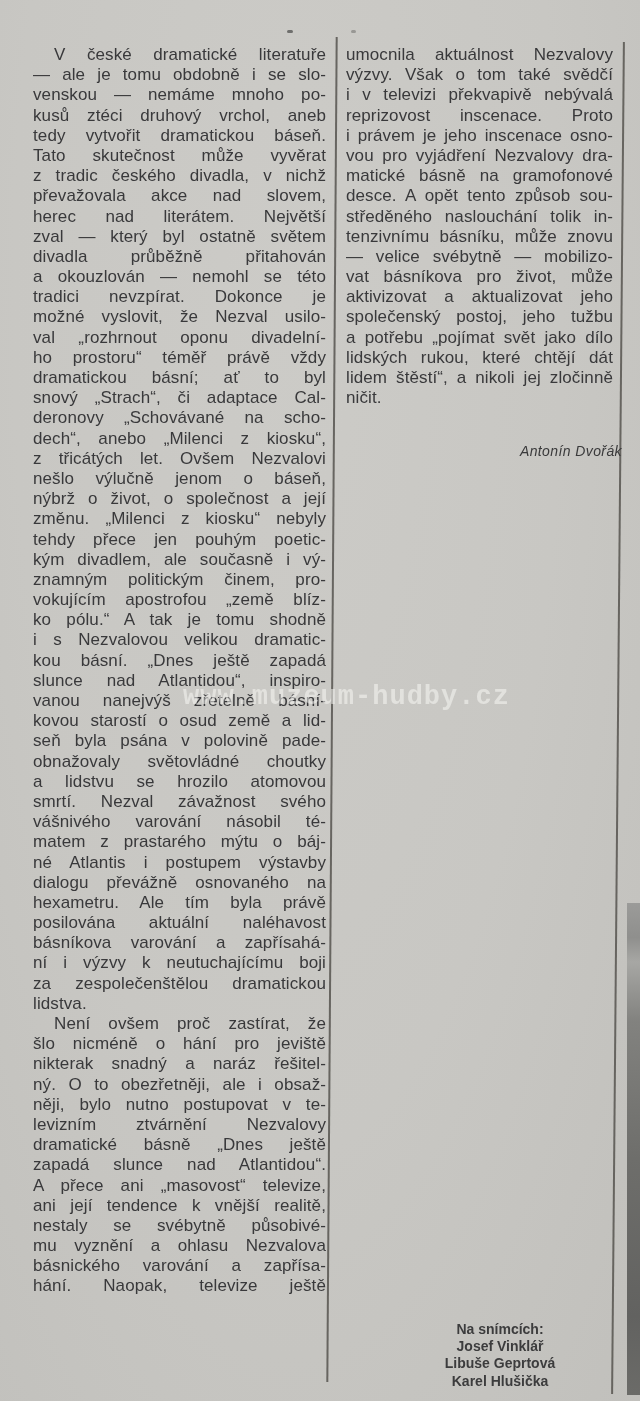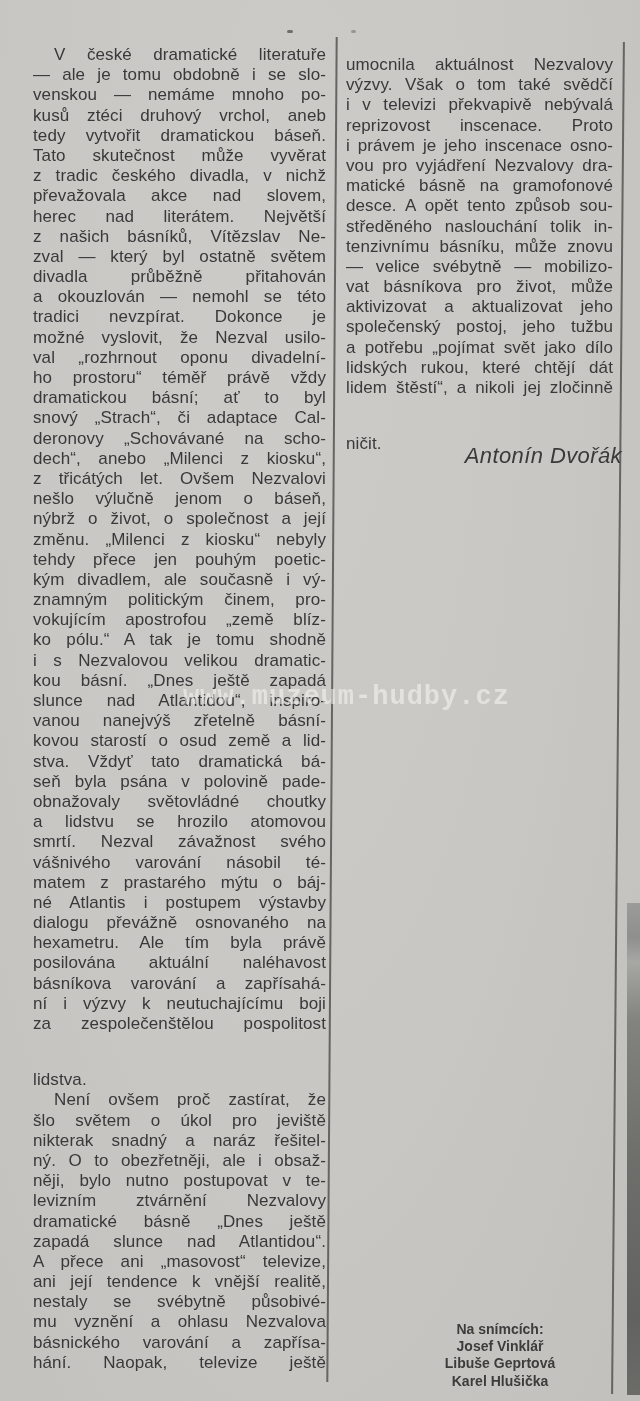--- a/index.html
+++ b/index.html
@@ -11,30 +11,30 @@
     background: radial-gradient(ellipse at 45% 22%, #cccbc7 0%, #c8c7c3 55%, #c1c0bc 100%);
     font-family: "Liberation Sans", sans-serif;
   }
   .col {
     position: absolute;
     color: #39393b;
     font-size: 17px;
     letter-spacing: 0.1px;
   }
   .col-left  { left: 33px;  top: 45px; width: 293px; }
-  .col-right { left: 346px; top: 55px; width: 267px; }
+  .col-right { left: 346px; top: 45px; width: 267px; }
   .line {
     height: 20.2px;
     line-height: 20.2px;
     text-align: justify;
     text-align-last: justify;
     overflow: visible;
     white-space: normal;
   }
-  .line.end { text-align-last: left; margin-top: 36px; }
+  .line.end { text-align-last: left; }
   .line.ind { text-indent: 21px; }
   .vrule {
     position: absolute;
     width: 1.6px;
     background: #56544f;
     opacity: 0.85;
   }
   .rule-mid   { left: 331px; top: 37px; height: 1345px; transform: rotate(0.4deg); }
   .rule-right { left: 617px; top: 42px; height: 1352px; transform: rotate(0.5deg); }
   .edge-shadow {
@@ -54,21 +54,21 @@
     letter-spacing: 1px;
     color: rgba(250, 250, 246, 0.52);
     white-space: nowrap;
   }
   .signature {
     position: absolute;
     left: 346px; top: 443px;
     width: 276px;
     text-align: right;
     font-style: italic;
-    font-size: 22px;
+    font-size: 14px;
     color: #3a3a3b;
     letter-spacing: 0.4px;
   }
   .caption {
     position: absolute;
     left: 400px; top: 1321px;
     width: 200px;
     text-align: center;
     font-size: 14px;
     line-height: 17.2px;
@@ -98,21 +98,20 @@
   <div class="col col-left">
       <div class="line ind">V české dramatické literatuře</div>
       <div class="line">— ale je tomu obdobně i se slo-</div>
       <div class="line">venskou — nemáme mnoho po-</div>
       <div class="line">kusů ztéci druhový vrchol, aneb</div>
       <div class="line">tedy vytvořit dramatickou báseň.</div>
       <div class="line">Tato skutečnost může vyvěrat</div>
       <div class="line">z tradic českého divadla, v nichž</div>
       <div class="line">převažovala akce nad slovem,</div>
       <div class="line">herec nad literátem. Největší</div>
-      <div class="line">z našich básníků, Vítězslav Ne-</div>
       <div class="line">zval — který byl ostatně světem</div>
       <div class="line">divadla průběžně přitahován</div>
       <div class="line">a okouzlován — nemohl se této</div>
       <div class="line">tradici nevzpírat. Dokonce je</div>
       <div class="line">možné vyslovit, že Nezval usilo-</div>
       <div class="line">val „rozhrnout oponu divadelní-</div>
       <div class="line">ho prostoru“ téměř právě vždy</div>
       <div class="line">dramatickou básní; ať to byl</div>
       <div class="line">snový „Strach“, či adaptace Cal-</div>
       <div class="line">deronovy „Schovávané na scho-</div>
@@ -124,37 +123,36 @@
       <div class="line">tehdy přece jen pouhým poetic-</div>
       <div class="line">kým divadlem, ale současně i vý-</div>
       <div class="line">znamným politickým činem, pro-</div>
       <div class="line">vokujícím apostrofou „země blíz-</div>
       <div class="line">ko pólu.“ A tak je tomu shodně</div>
       <div class="line">i s Nezvalovou velikou dramatic-</div>
       <div class="line">kou básní. „Dnes ještě zapadá</div>
       <div class="line">slunce nad Atlantidou“, inspiro-</div>
       <div class="line">vanou nanejvýš zřetelně básní-</div>
       <div class="line">kovou starostí o osud země a lid-</div>
-      <div class="line">stva. Vždyť tato dramatická bá-</div>
       <div class="line">seň byla psána v polovině pade-</div>
       <div class="line">obnažovaly světovládné choutky</div>
       <div class="line">a lidstvu se hrozilo atomovou</div>
       <div class="line">smrtí. Nezval závažnost svého</div>
       <div class="line">vášnivého varování násobil té-</div>
       <div class="line">matem z prastarého mýtu o báj-</div>
       <div class="line">né Atlantis i postupem výstavby</div>
       <div class="line">dialogu převážně osnovaného na</div>
       <div class="line">hexametru. Ale tím byla právě</div>
       <div class="line">posilována aktuální naléhavost</div>
       <div class="line">básníkova varování a zapřísahá-</div>
       <div class="line">ní i výzvy k neutuchajícímu boji</div>
-      <div class="line">za zespolečenštělou pospolitost</div>
+      <div class="line">za zespolečenštělou dramatickou</div>
       <div class="line end">lidstva.</div>
       <div class="line ind">Není ovšem proč zastírat, že</div>
-      <div class="line">šlo světem o úkol pro jeviště</div>
+      <div class="line">šlo nicméně o hání pro jeviště</div>
       <div class="line">nikterak snadný a naráz řešitel-</div>
       <div class="line">ný. O to obezřetněji, ale i obsaž-</div>
       <div class="line">něji, bylo nutno postupovat v te-</div>
       <div class="line">levizním ztvárnění Nezvalovy</div>
       <div class="line">dramatické básně „Dnes ještě</div>
       <div class="line">zapadá slunce nad Atlantidou“.</div>
       <div class="line">A přece ani „masovost“ televize,</div>
       <div class="line">ani její tendence k vnější realitě,</div>
       <div class="line">nestaly se svébytně působivé-</div>
       <div class="line">mu vyznění a ohlasu Nezvalova</div>

